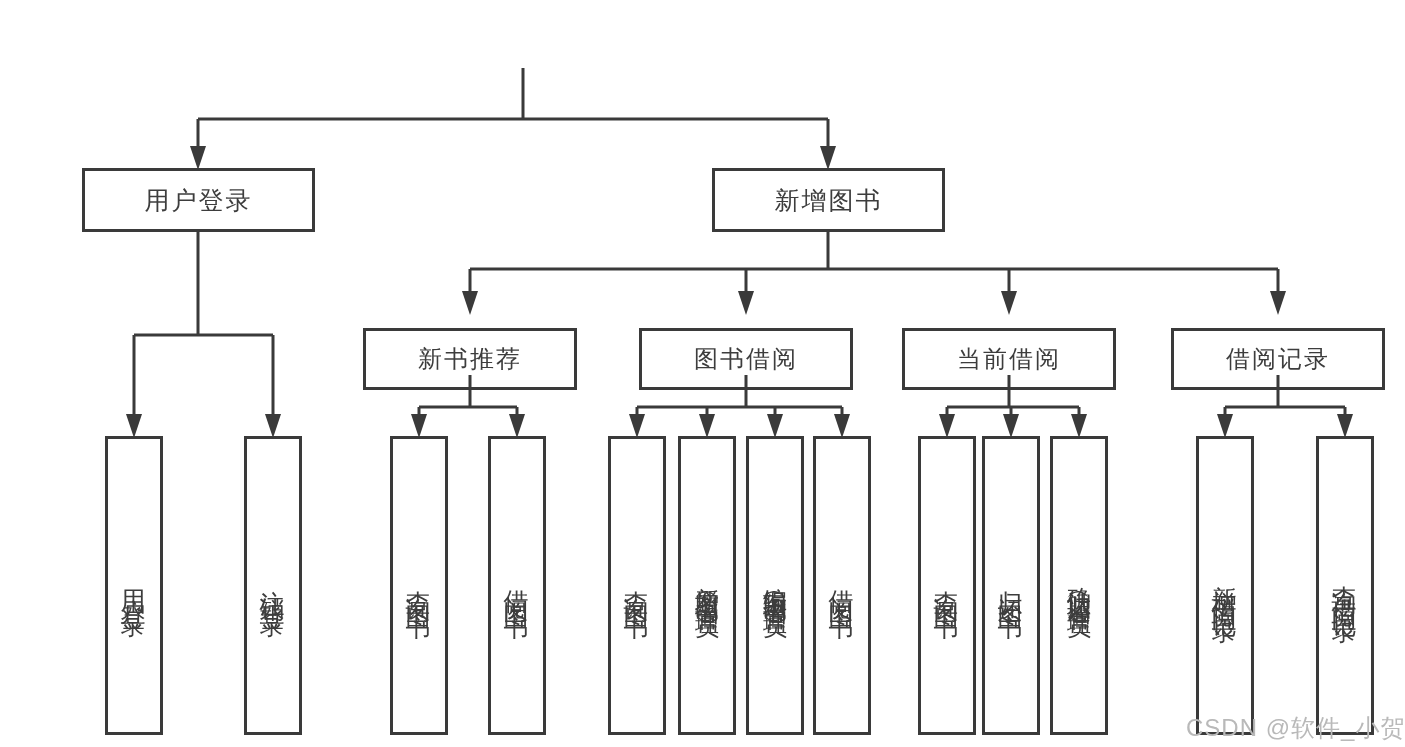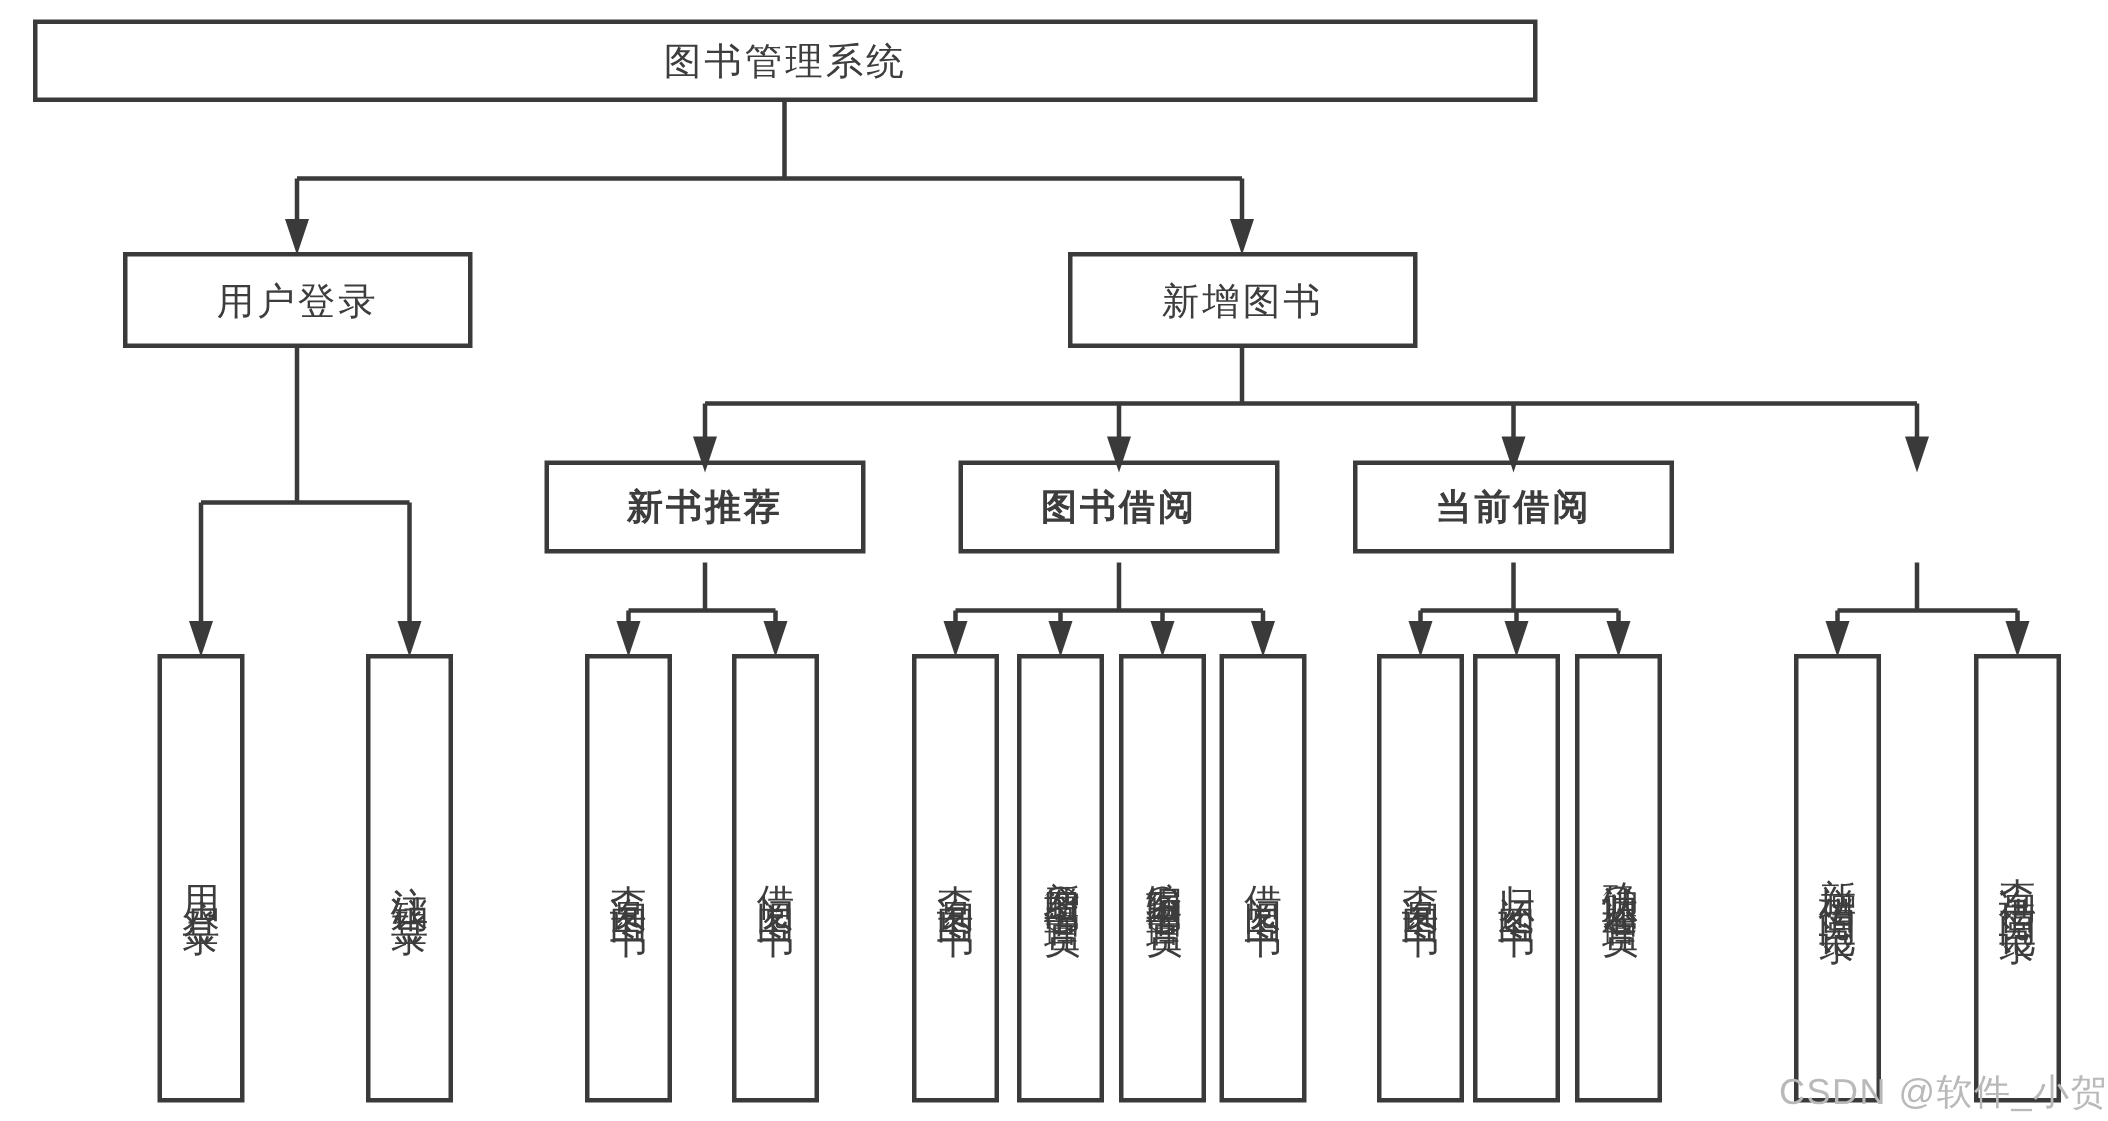--- a/index.html
+++ b/index.html
@@ -24,21 +24,21 @@
     background: #ffffff;
     display: flex;
     align-items: center;
     justify-content: center;
     color: #3d3d3d;
     z-index: 1;
   }
   .hbox { font-size: 25px; letter-spacing: 2px; }
   .root-box { left: 22px; top: 13px; width: 1003px; height: 55px; }
   .l2 { top: 168px; width: 233px; height: 64px; }
-  .l3 { top: 307px; width: 214px; height: 62px; font-size: 24px; font-weight: bold; }
+  .l3 { top: 328px; width: 214px; height: 62px; font-size: 24px; }
   .leaf {
     top: 436px;
     width: 58px;
     height: 299px;
     writing-mode: vertical-rl;
     font-size: 25px;
     letter-spacing: 8px;
   }
   .leaf.len6 { letter-spacing: 7px; }
   .leaf.len9 { font-size: 24px; letter-spacing: 4px; }
@@ -91,28 +91,28 @@
       <polygon points="767,414 783,414 775,438"></polygon>
       <polygon points="834,414 850,414 842,438"></polygon>
       <polygon points="939,414 955,414 947,438"></polygon>
       <polygon points="1003,414 1019,414 1011,438"></polygon>
       <polygon points="1071,414 1087,414 1079,438"></polygon>
       <polygon points="1217,414 1233,414 1225,438"></polygon>
       <polygon points="1337,414 1353,414 1345,438"></polygon>
     </g>
   </svg>
 
-  <div class="node hbox root-box">图书管理系统</div>
 
   <div class="node hbox l2" style="left:82px;">用户登录</div>
   <div class="node hbox l2" style="left:712px;">新增图书</div>
 
   <div class="node hbox l3" style="left:363px;">新书推荐</div>
   <div class="node hbox l3" style="left:639px;">图书借阅</div>
   <div class="node hbox l3" style="left:902px;">当前借阅</div>
+  <div class="node hbox l3" style="left:1171px;">借阅记录</div>
 
   <div class="node leaf" style="left:105px;">用户登录</div>
   <div class="node leaf" style="left:244px;">注销登录</div>
 
   <div class="node leaf" style="left:390px;">查询图书</div>
   <div class="node leaf" style="left:488px;">借阅图书</div>
 
   <div class="node leaf" style="left:608px;">查询图书</div>
   <div class="node leaf len9" style="left:678px;">新增图书（管理员）</div>
   <div class="node leaf len9" style="left:746px;">编辑图书（管理员）</div>

